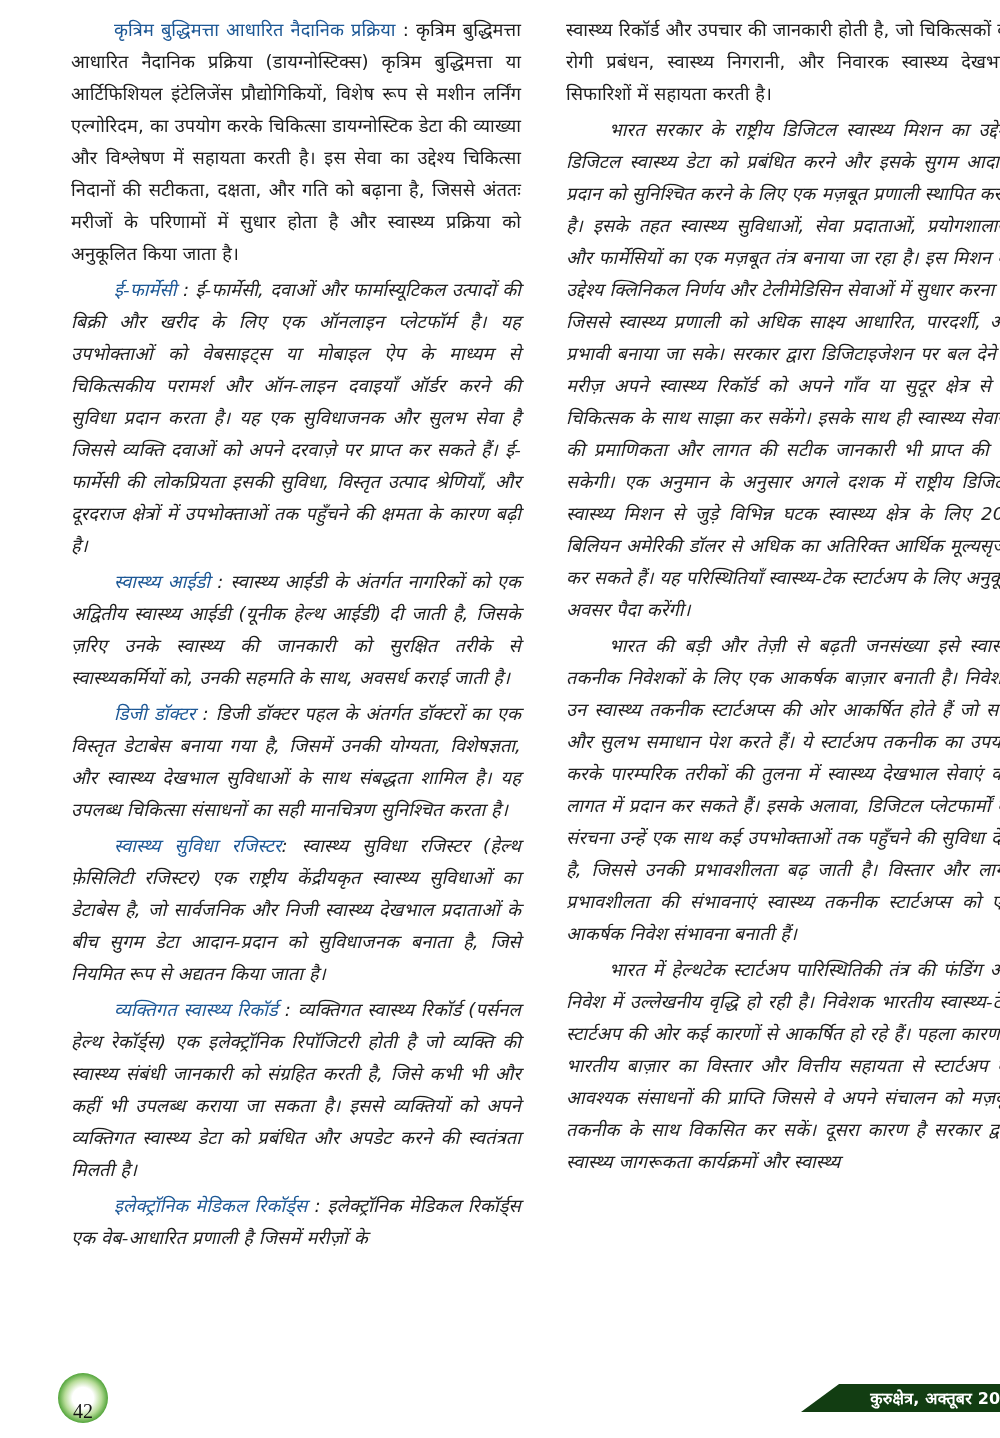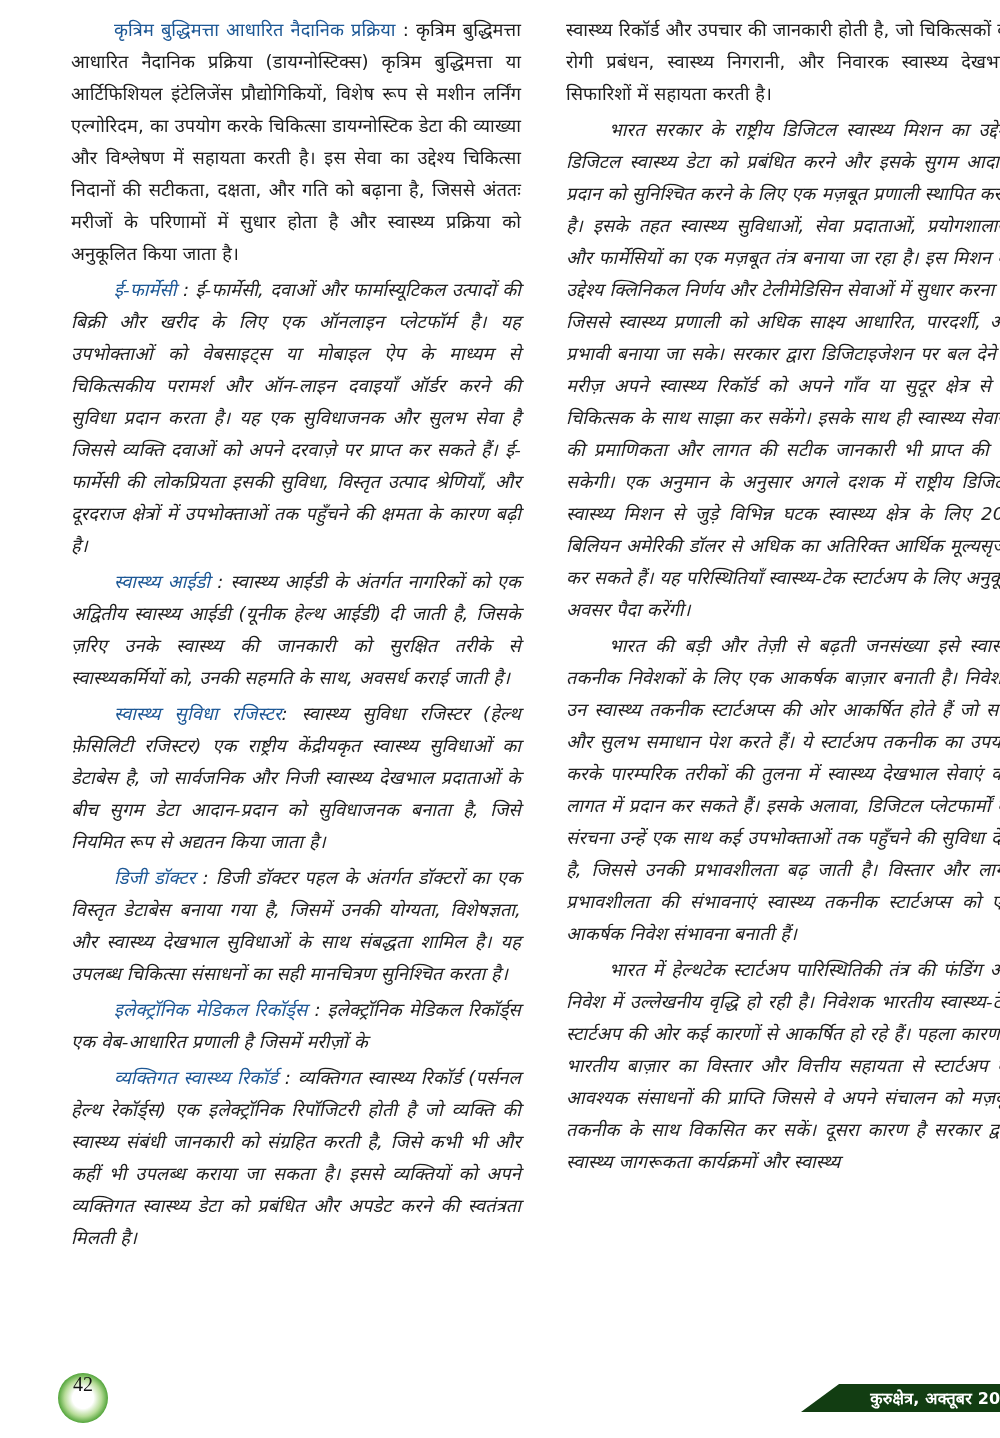--- a/index.html
+++ b/index.html
@@ -43,21 +43,21 @@
 
     .page-number {
       position: absolute;
       left: 19px;
       top: 1373px;
       width: 50px;
       height: 50px;
       border-radius: 50%;
       background: radial-gradient(circle at 50% 50%, #ffffff 0%, #ffffff 30%, #b7dc98 52%, #3f9a28 74%, #1b5e0d 100%);
       display: flex;
-      align-items: flex-start;
+      align-items: flex-end;
       justify-content: center;
       font-family: "Liberation Serif", serif;
       font-size: 20px;
       color: #111;
     }
     .footer-banner {
       position: absolute;
       left: 762px;
       top: 1384px;
       width: 238px;
@@ -85,30 +85,30 @@
     <p class="para indent">
       <span class="term">कृत्रिम बुद्धिमत्ता आधारित नैदानिक प्रक्रिया</span><span class="sep"> : </span><span>कृत्रिम बुद्धिमत्ता आधारित नैदानिक प्रक्रिया (डायग्नोस्टिक्स) कृत्रिम बुद्धिमत्ता या आर्टिफिशियल इंटेलिजेंस प्रौद्योगिकियों, विशेष रूप से मशीन लर्निंग एल्गोरिदम, का उपयोग करके चिकित्सा डायग्नोस्टिक डेटा की व्याख्या और विश्लेषण में सहायता करती है। इस सेवा का उद्देश्य चिकित्सा निदानों की सटीकता, दक्षता, और गति को बढ़ाना है, जिससे अंततः मरीजों के परिणामों में सुधार होता है और स्वास्थ्य प्रक्रिया को अनुकूलित किया जाता है।</span>
     </p>
     <p class="para indent gap">
       <span class="term">ई-फार्मेसी</span><span class="sep"> : </span><span>ई-फार्मेसी, दवाओं और फार्मास्यूटिकल उत्पादों की बिक्री और खरीद के लिए एक ऑनलाइन प्लेटफॉर्म है। यह उपभोक्ताओं को वेबसाइट्स या मोबाइल ऐप के माध्यम से चिकित्सकीय परामर्श और ऑन-लाइन दवाइयाँ ऑर्डर करने की सुविधा प्रदान करता है। यह एक सुविधाजनक और सुलभ सेवा है जिससे व्यक्ति दवाओं को अपने दरवाज़े पर प्राप्त कर सकते हैं। ई-फार्मेसी की लोकप्रियता इसकी सुविधा, विस्तृत उत्पाद श्रेणियाँ, और दूरदराज क्षेत्रों में उपभोक्ताओं तक पहुँचने की क्षमता के कारण बढ़ी है।</span>
     </p>
     <p class="para indent gap">
       <span class="term">स्वास्थ्य आईडी</span><span class="sep"> : </span><span>स्वास्थ्य आईडी के अंतर्गत नागरिकों को एक अद्वितीय स्वास्थ्य आईडी (यूनीक हेल्थ आईडी) दी जाती है, जिसके ज़रिए उनके स्वास्थ्य की जानकारी को सुरक्षित तरीके से स्वास्थ्यकर्मियों को, उनकी सहमति के साथ, अवसर्ध कराई जाती है।</span>
     </p>
     <p class="para indent gap">
+      <span class="term">डिजी डॉक्टर</span><span class="sep"> : </span><span>डिजी डॉक्टर पहल के अंतर्गत डॉक्टरों का एक विस्तृत डेटाबेस बनाया गया है, जिसमें उनकी योग्यता, विशेषज्ञता, और स्वास्थ्य देखभाल सुविधाओं के साथ संबद्धता शामिल है। यह उपलब्ध चिकित्सा संसाधनों का सही मानचित्रण सुनिश्चित करता है।</span>
+    </p>
+    <p class="para indent gap">
       <span class="term">स्वास्थ्य सुविधा रजिस्टर</span><span class="sep">: </span><span>स्वास्थ्य सुविधा रजिस्टर (हेल्थ फ़ेसिलिटी रजिस्टर) एक राष्ट्रीय केंद्रीयकृत स्वास्थ्य सुविधाओं का डेटाबेस है, जो सार्वजनिक और निजी स्वास्थ्य देखभाल प्रदाताओं के बीच सुगम डेटा आदान-प्रदान को सुविधाजनक बनाता है, जिसे नियमित रूप से अद्यतन किया जाता है।</span>
     </p>
     <p class="para indent gap">
-      <span class="term">डिजी डॉक्टर</span><span class="sep"> : </span><span>डिजी डॉक्टर पहल के अंतर्गत डॉक्टरों का एक विस्तृत डेटाबेस बनाया गया है, जिसमें उनकी योग्यता, विशेषज्ञता, और स्वास्थ्य देखभाल सुविधाओं के साथ संबद्धता शामिल है। यह उपलब्ध चिकित्सा संसाधनों का सही मानचित्रण सुनिश्चित करता है।</span>
+      <span class="term">व्यक्तिगत स्वास्थ्य रिकॉर्ड</span><span class="sep"> : </span><span>व्यक्तिगत स्वास्थ्य रिकॉर्ड (पर्सनल हेल्थ रेकॉर्ड्स) एक इलेक्ट्रॉनिक रिपॉजिटरी होती है जो व्यक्ति की स्वास्थ्य संबंधी जानकारी को संग्रहित करती है, जिसे कभी भी और कहीं भी उपलब्ध कराया जा सकता है। इससे व्यक्तियों को अपने व्यक्तिगत स्वास्थ्य डेटा को प्रबंधित और अपडेट करने की स्वतंत्रता मिलती है।</span>
     </p>
     <p class="para indent gap">
       <span class="term">इलेक्ट्रॉनिक मेडिकल रिकॉर्ड्स</span><span class="sep"> : </span><span>इलेक्ट्रॉनिक मेडिकल रिकॉर्ड्स एक वेब-आधारित प्रणाली है जिसमें मरीज़ों के</span>
-    </p>
-    <p class="para indent gap">
-      <span class="term">व्यक्तिगत स्वास्थ्य रिकॉर्ड</span><span class="sep"> : </span><span>व्यक्तिगत स्वास्थ्य रिकॉर्ड (पर्सनल हेल्थ रेकॉर्ड्स) एक इलेक्ट्रॉनिक रिपॉजिटरी होती है जो व्यक्ति की स्वास्थ्य संबंधी जानकारी को संग्रहित करती है, जिसे कभी भी और कहीं भी उपलब्ध कराया जा सकता है। इससे व्यक्तियों को अपने व्यक्तिगत स्वास्थ्य डेटा को प्रबंधित और अपडेट करने की स्वतंत्रता मिलती है।</span>
     </p>
   </div>
 
   <div class="column col-right">
     <p class="para">स्वास्थ्य रिकॉर्ड और उपचार की जानकारी होती है, जो चिकित्सकों को रोगी प्रबंधन, स्वास्थ्य निगरानी, और निवारक स्वास्थ्य देखभाल सिफारिशों में सहायता करती है।</p>
     <p class="para indent gap">भारत सरकार के राष्ट्रीय डिजिटल स्वास्थ्य मिशन का उद्देश्य डिजिटल स्वास्थ्य डेटा को प्रबंधित करने और इसके सुगम आदान-प्रदान को सुनिश्चित करने के लिए एक मज़बूत प्रणाली स्थापित करना है। इसके तहत स्वास्थ्य सुविधाओं, सेवा प्रदाताओं, प्रयोगशालाओं और फार्मेसियों का एक मज़बूत तंत्र बनाया जा रहा है। इस मिशन का उद्देश्य क्लिनिकल निर्णय और टेलीमेडिसिन सेवाओं में सुधार करना है, जिससे स्वास्थ्य प्रणाली को अधिक साक्ष्य आधारित, पारदर्शी, और प्रभावी बनाया जा सके। सरकार द्वारा डिजिटाइजेशन पर बल देने से मरीज़ अपने स्वास्थ्य रिकॉर्ड को अपने गाँव या सुदूर क्षेत्र से ही चिकित्सक के साथ साझा कर सकेंगे। इसके साथ ही स्वास्थ्य सेवाओं की प्रमाणिकता और लागत की सटीक जानकारी भी प्राप्त की जा सकेगी। एक अनुमान के अनुसार अगले दशक में राष्ट्रीय डिजिटल स्वास्थ्य मिशन से जुड़े विभिन्न घटक स्वास्थ्य क्षेत्र के लिए 200 बिलियन अमेरिकी डॉलर से अधिक का अतिरिक्त आर्थिक मूल्यसृजन कर सकते हैं। यह परिस्थितियाँ स्वास्थ्य-टेक स्टार्टअप के लिए अनुकूल अवसर पैदा करेंगी।</p>
     <p class="para indent gap">भारत की बड़ी और तेज़ी से बढ़ती जनसंख्या इसे स्वास्थ्य तकनीक निवेशकों के लिए एक आकर्षक बाज़ार बनाती है। निवेशक उन स्वास्थ्य तकनीक स्टार्टअप्स की ओर आकर्षित होते हैं जो सस्ते और सुलभ समाधान पेश करते हैं। ये स्टार्टअप तकनीक का उपयोग करके पारम्परिक तरीकों की तुलना में स्वास्थ्य देखभाल सेवाएं कम लागत में प्रदान कर सकते हैं। इसके अलावा, डिजिटल प्लेटफार्मों की संरचना उन्हें एक साथ कई उपभोक्ताओं तक पहुँचने की सुविधा देती है, जिससे उनकी प्रभावशीलता बढ़ जाती है। विस्तार और लागत प्रभावशीलता की संभावनाएं स्वास्थ्य तकनीक स्टार्टअप्स को एक आकर्षक निवेश संभावना बनाती हैं।</p>
     <p class="para indent gap">भारत में हेल्थटेक स्टार्टअप पारिस्थितिकी तंत्र की फंडिंग और निवेश में उल्लेखनीय वृद्धि हो रही है। निवेशक भारतीय स्वास्थ्य-टेक स्टार्टअप की ओर कई कारणों से आकर्षित हो रहे हैं। पहला कारण है भारतीय बाज़ार का विस्तार और वित्तीय सहायता से स्टार्टअप को आवश्यक संसाधनों की प्राप्ति जिससे वे अपने संचालन को मज़बूत तकनीक के साथ विकसित कर सकें। दूसरा कारण है सरकार द्वारा स्वास्थ्य जागरूकता कार्यक्रमों और स्वास्थ्य</p>
   </div>
 

